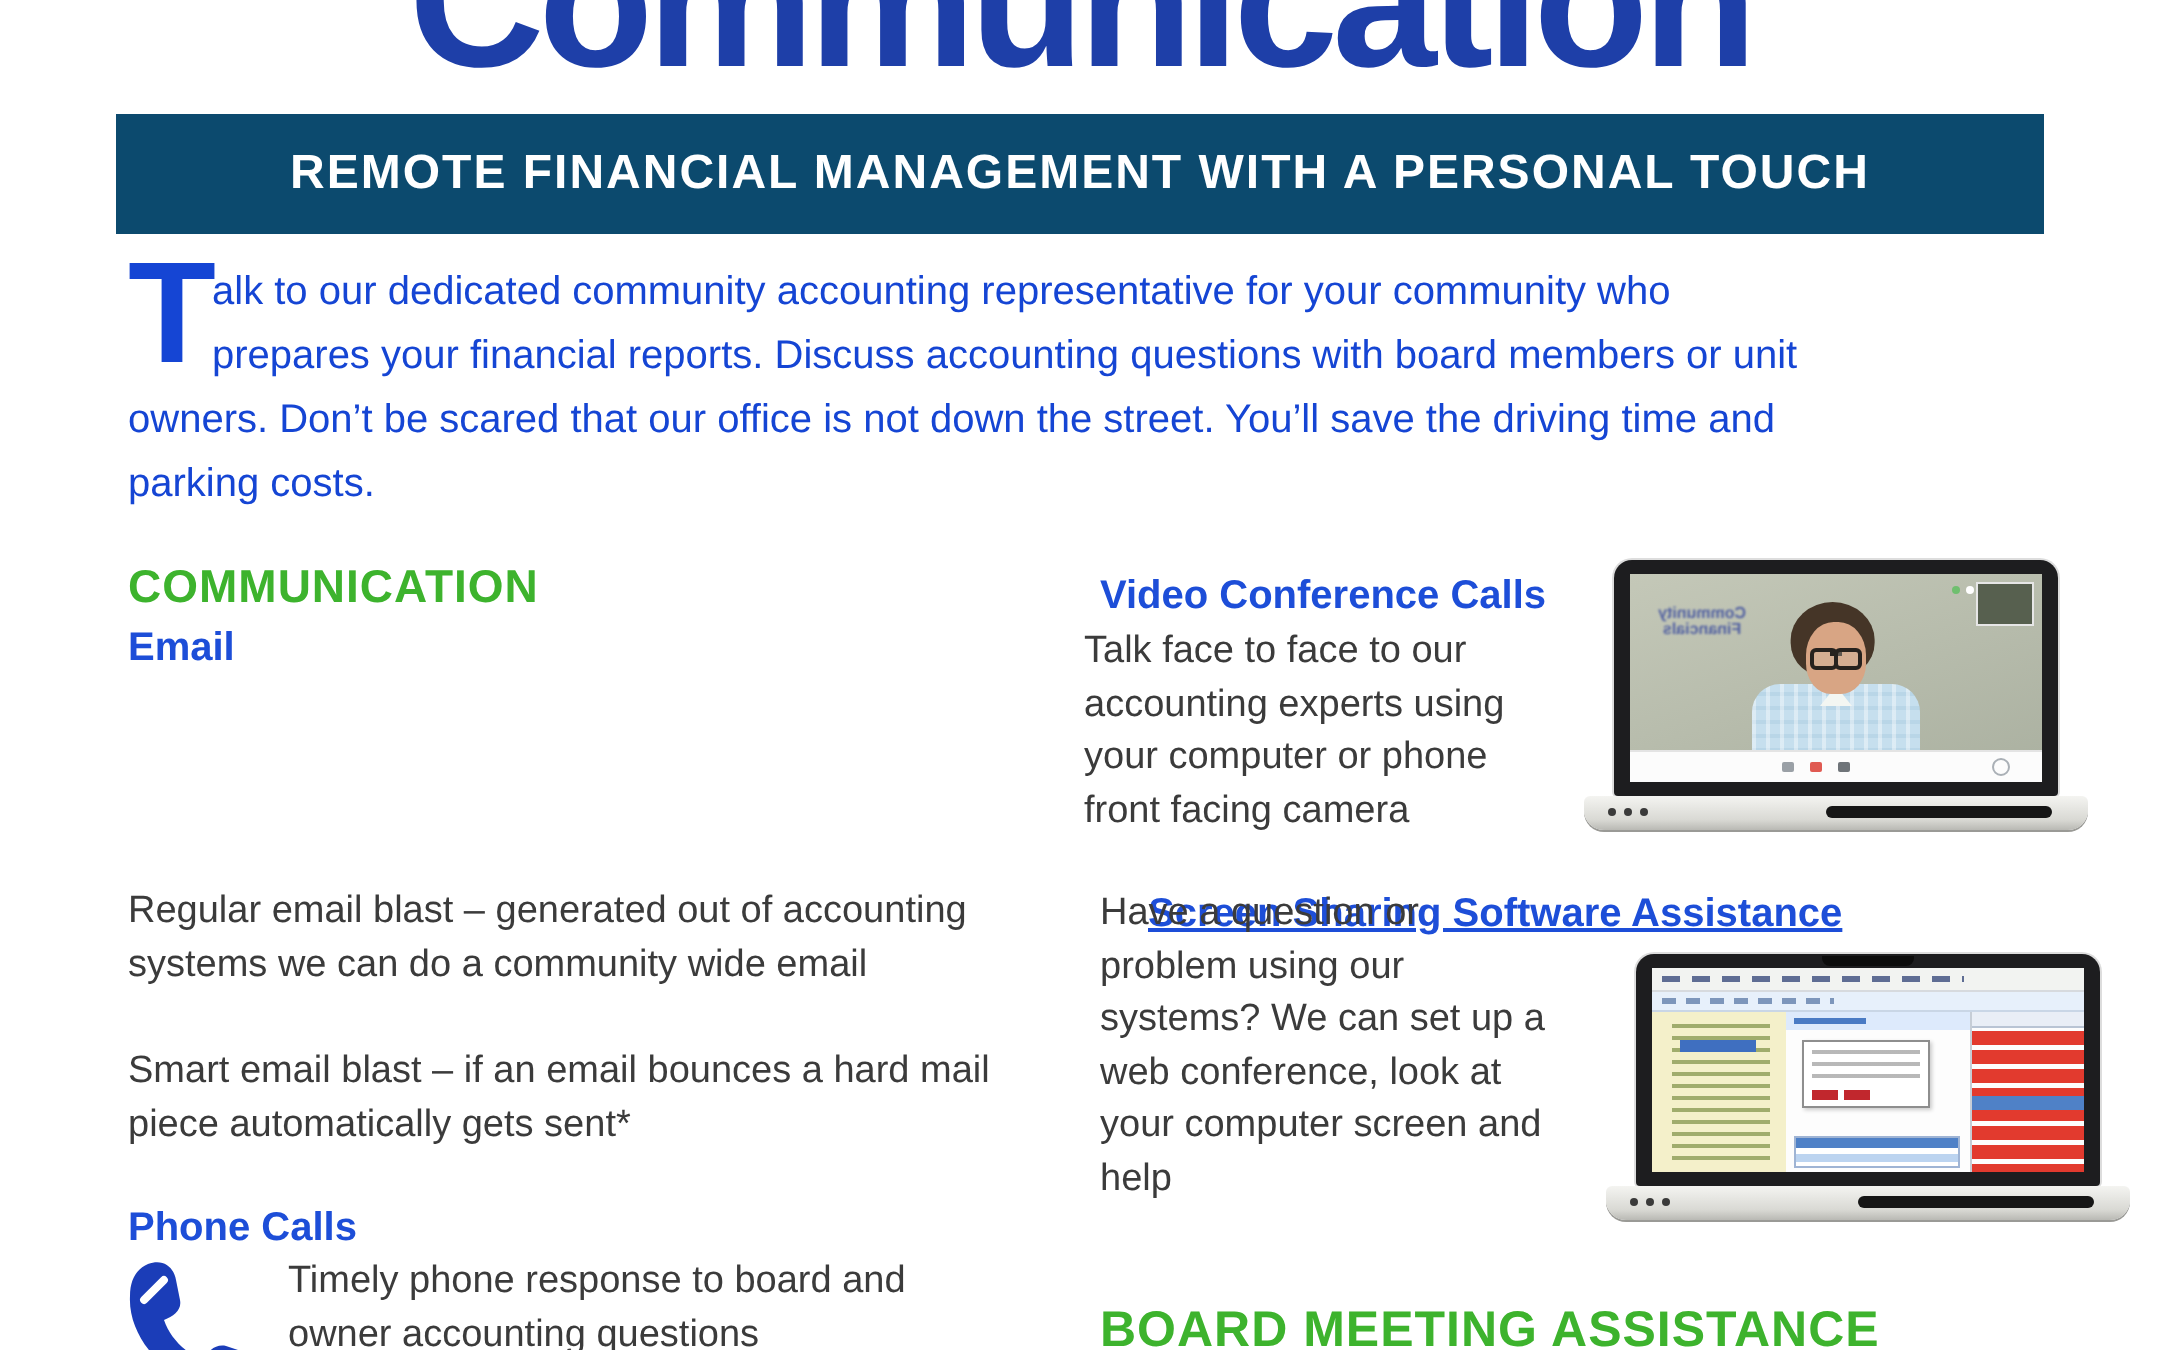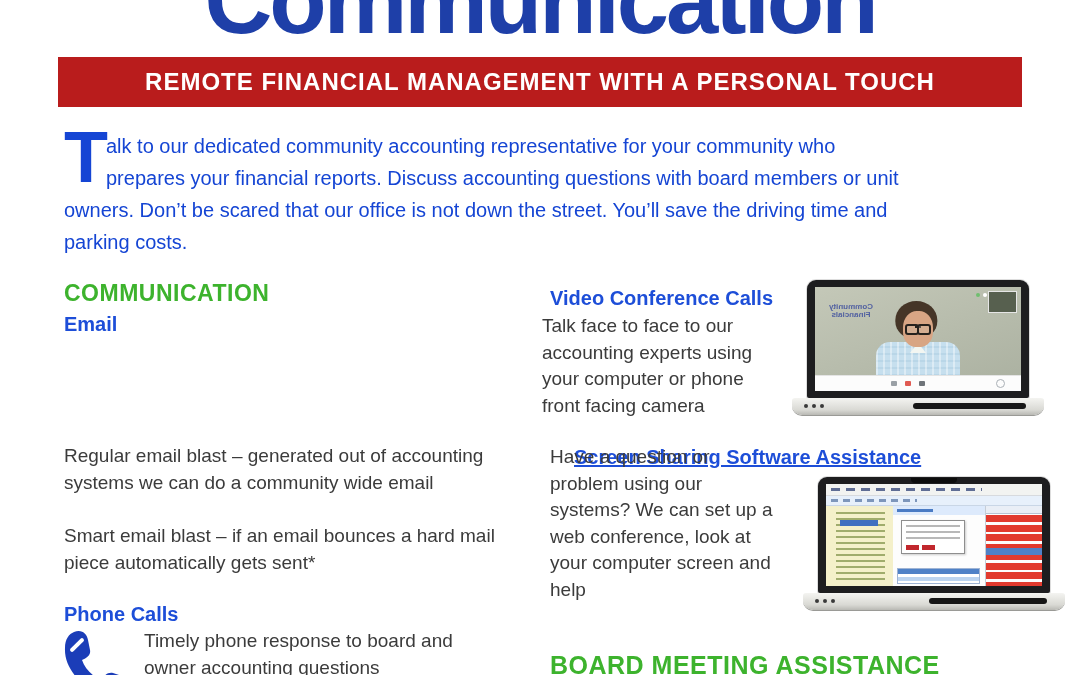--- a/index.html
+++ b/index.html
@@ -2,21 +2,21 @@
 <html><head>
 <meta charset="utf-8">
 <style>
   html,body{margin:0;padding:0;background:#ffffff;}
   .page{position:relative;width:1080px;height:675px;overflow:hidden;background:#fff;
         font-family:"Liberation Sans",sans-serif;}
 
   
   .title{position:absolute;top:-46px;left:0;width:100%;margin:0;text-align:center;
          font-size:94px;line-height:94px;font-weight:700;letter-spacing:-3px;color:#1e3fa8;}
-  .banner{position:absolute;left:58px;top:57px;width:964px;height:50px;background:#b91c1c;
+  .banner{position:absolute;left:58px;top:57px;width:964px;height:60px;background:#0c4a6e;
           display:flex;align-items:center;justify-content:center;}
   .banner span{color:#fff;font-size:24px;font-weight:700;letter-spacing:1px;white-space:nowrap;}
 
   
   .dropcap{position:absolute;left:64px;top:128px;font-size:72px;line-height:58px;
            font-weight:700;color:#1545d4;}
   .intro-line{position:absolute;white-space:nowrap;font-size:20px;line-height:32px;
               color:#1545d4;font-weight:500;}
   .il1{left:106px;top:130px;} .il2{left:106px;top:162px;text-align:right;}
   .il3{left:64px;top:194px;}  .il4{left:64px;top:226px;}

